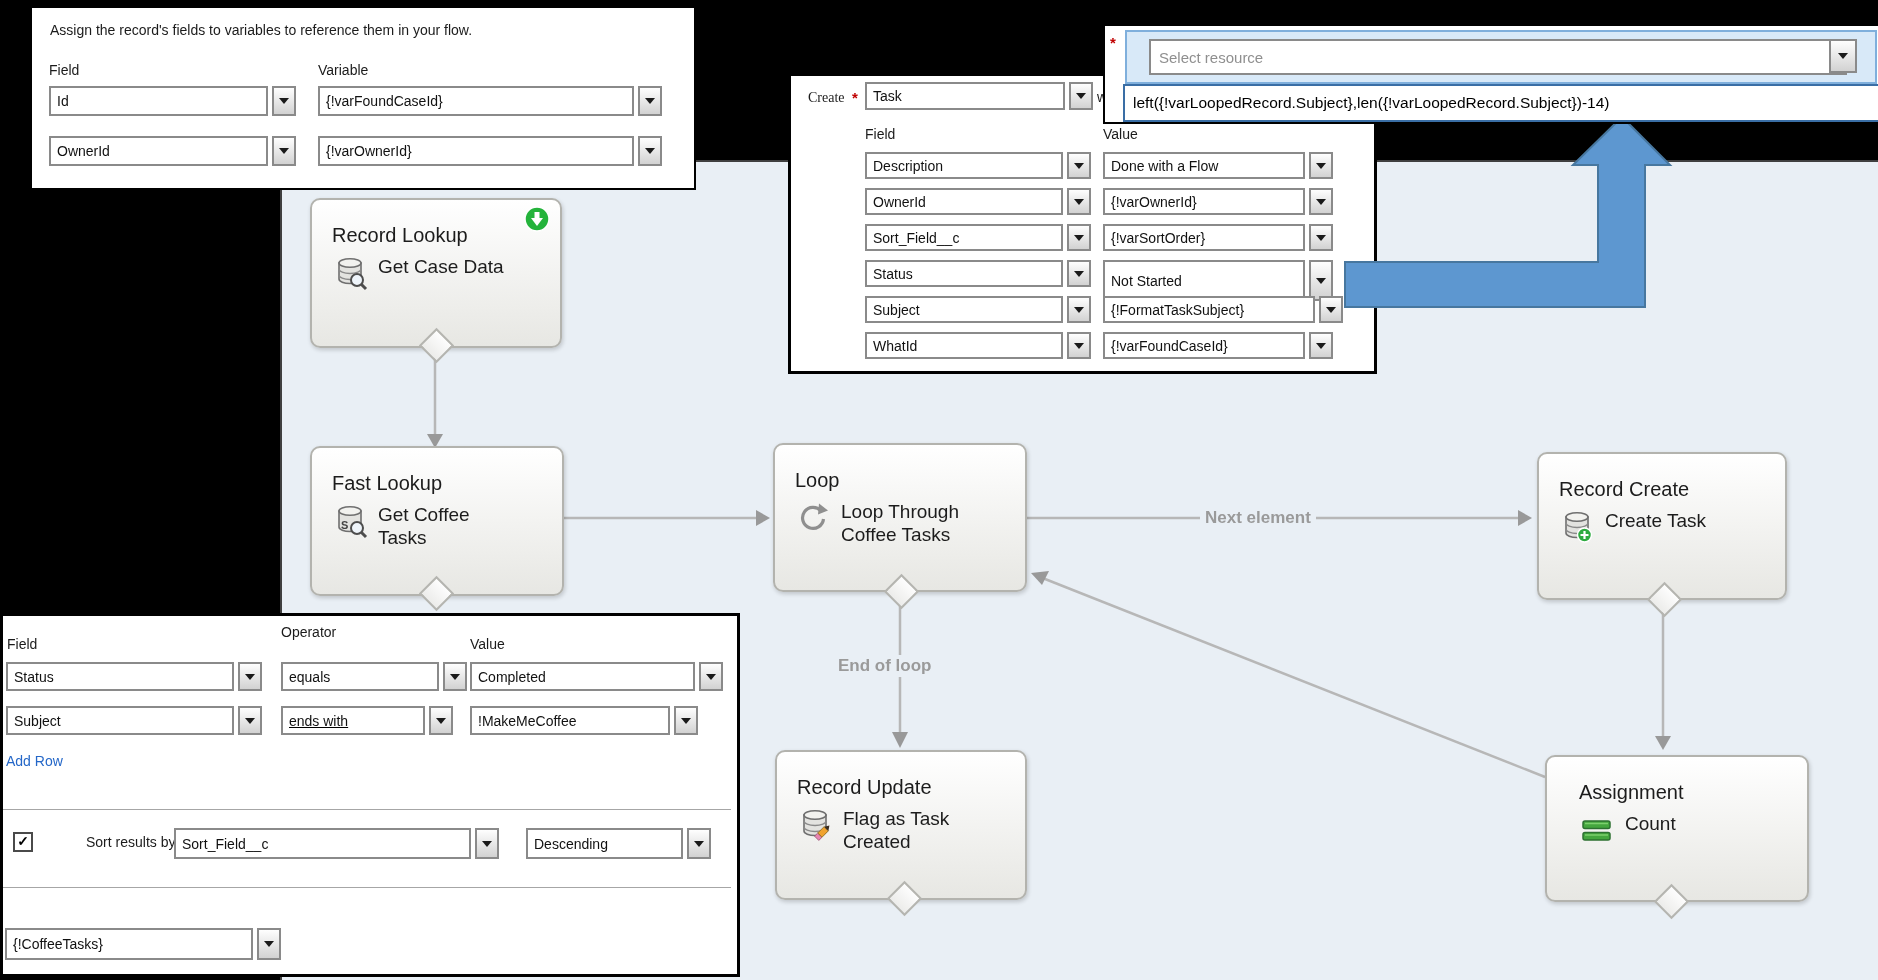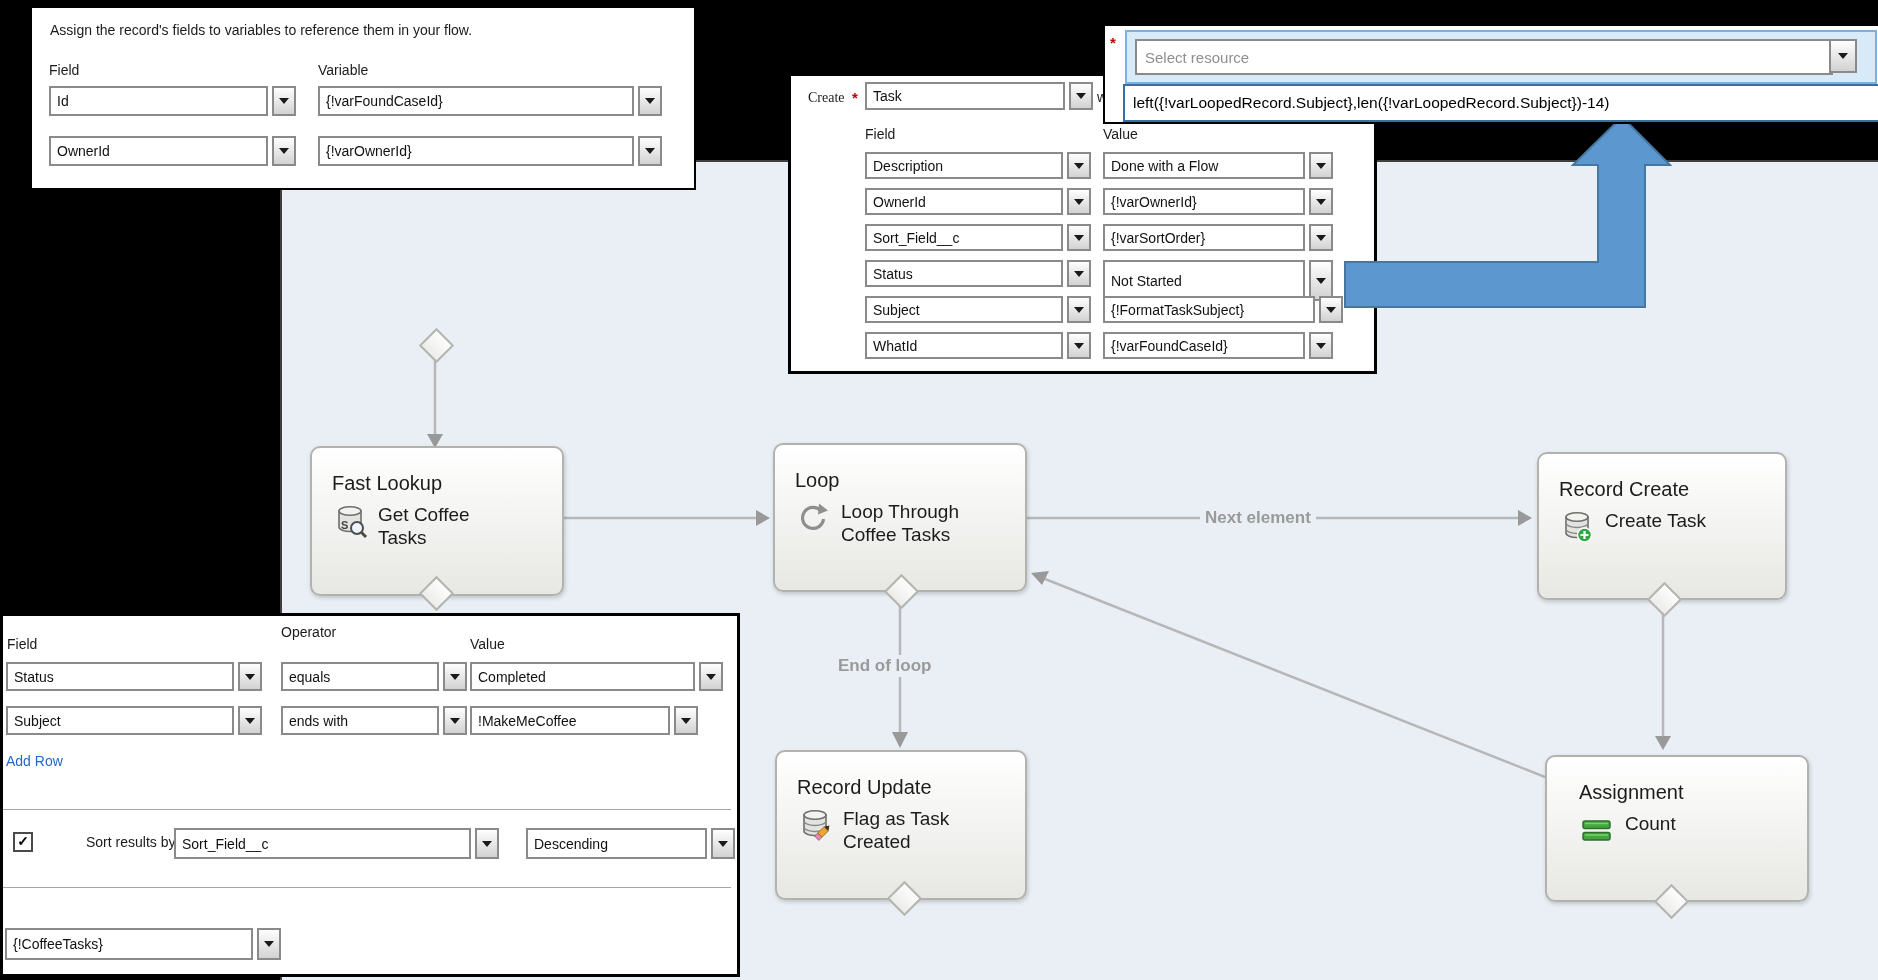--- a/index.html
+++ b/index.html
@@ -39,21 +39,21 @@
   .tri{width:0;height:0;border-left:5px solid transparent;border-right:5px solid transparent;
        border-top:6px solid #1a1a1a;}
   .link{position:absolute;font-size:14px;color:#2467c8;cursor:pointer;white-space:nowrap;}
   .checkbox{position:absolute;width:16px;height:16px;background:#fff;border:2px solid #4a4a4a;
             font-size:14px;font-weight:bold;color:#000;line-height:14px;text-align:center;}
   .divider{position:absolute;height:1px;background:#a6a6a6;}
   
   #resource-panel{left:1103px;top:24px;width:775px;height:96px;border-width:2px;z-index:60;}
   .res-combo-wrap{position:absolute;left:20px;top:4px;width:748px;height:50px;
                   background:#d8e9f8;border:2px solid #7fafdc;}
-  .res-input{position:absolute;left:8px;top:7px;width:678px;height:32px;background:#fff;
+  .res-input{position:absolute;left:22px;top:7px;width:678px;height:32px;background:#fff;
              border:2px solid #8a8a8a;font-size:15px;color:#8f8f8f;padding:0 8px;
              display:flex;align-items:center;}
   .res-dbtn{position:absolute;left:702px;top:7px;width:28px;height:34px;}
   .formula-bar{position:absolute;left:18px;top:58px;width:748px;height:34px;background:#fff;
                border:2px solid #3a6ea5;font-size:15.5px;color:#000;padding:0 8px;
                display:flex;align-items:center;white-space:nowrap;overflow:hidden;}
 </style>
 </head>
 <body>
 
@@ -76,20 +76,37 @@
       <polygon points="1518,510 1518,526 1532,518"></polygon>
       <polygon points="892,732 908,732 900,748"></polygon>
       <polygon points="1655,736 1671,736 1663,750"></polygon>
       <polygon points="1031,573 1049,571 1042,585"></polygon>
     </g>
   </svg>
 
   <div class="conn-label" style="left:1200px;top:507px;">Next element</div>
   <div class="conn-label" style="left:833px;top:655px;">End of loop</div>
 
+  <div class="node" style="left:310px;top:198px;width:248px;height:146px;">
+    <div class="node-title">Record Lookup</div>
+    <div class="node-row">
+      <svg class="node-icon" viewBox="0 0 36 36">
+        <path d="M7,8 h22 v16 a11,4.5 0 0 1 -22,0 z" fill="#e3e3e0" stroke="#6f6f6f" stroke-width="1.6"></path>
+        <ellipse cx="18" cy="8" rx="11" ry="4.2" fill="#f2f2ef" stroke="#6f6f6f" stroke-width="1.6"></ellipse>
+        <path d="M7,14 a11,4.5 0 0 0 22,0 M7,20 a11,4.5 0 0 0 22,0" fill="none" stroke="#8a8a8a" stroke-width="1.3"></path>
+        <circle cx="25" cy="25" r="6" fill="#eef4fa" stroke="#4d4d4d" stroke-width="2"></circle>
+        <line x1="29.5" y1="29.5" x2="34" y2="34" stroke="#4d4d4d" stroke-width="3"></line>
+      </svg>
+      <div class="node-name">Get Case Data</div>
+    </div>
+    <svg class="start-badge" viewBox="0 0 26 26">
+      <circle cx="13" cy="13" r="12" fill="#24b33b" stroke="#ffffff" stroke-width="1.5"></circle>
+      <path d="M13,20 L7,12 H10.5 V6 H15.5 V12 H19 Z" fill="#ffffff"></path>
+    </svg>
+  </div>
 
   <div class="node" style="left:310px;top:446px;width:250px;height:146px;">
     <div class="node-title">Fast Lookup</div>
     <div class="node-row">
       <svg class="node-icon" viewBox="0 0 36 36">
         <path d="M7,8 h22 v16 a11,4.5 0 0 1 -22,0 z" fill="#e3e3e0" stroke="#6f6f6f" stroke-width="1.6"></path>
         <ellipse cx="18" cy="8" rx="11" ry="4.2" fill="#f2f2ef" stroke="#6f6f6f" stroke-width="1.6"></ellipse>
         <text x="9" y="26" font-size="11" font-weight="bold" fill="#444">S</text>
         <circle cx="25" cy="25" r="6" fill="#eef4fa" stroke="#4d4d4d" stroke-width="2"></circle>
         <line x1="29.5" y1="29.5" x2="34" y2="34" stroke="#4d4d4d" stroke-width="3"></line>
@@ -307,21 +324,21 @@
           <span class="tri"></span>
         </button>
     </div>
 
     <div class="combo" style="left:3px;top:90px;width:256px;height:29px;">
       <div class="cbox">Subject</div>
       <button class="dbtn">
           <span class="tri"></span>
         </button>
     </div>
-    <div class="combo" style="left:278px;top:90px;width:186px;height:29px;">
+    <div class="combo" style="left:278px;top:90px;width:172px;height:29px;text-decoration:underline;">
       <div class="cbox">ends with</div>
       <button class="dbtn">
           <span class="tri"></span>
         </button>
     </div>
     <div class="combo" style="left:467px;top:90px;width:228px;height:29px;">
       <div class="cbox">!MakeMeCoffee</div>
       <button class="dbtn">
           <span class="tri"></span>
         </button>
@@ -332,21 +349,21 @@
     <div class="divider" style="left:0px;top:193px;width:728px;"></div>
 
     <div class="checkbox" style="left:10px;top:216px;">✓</div>
     <div class="plabel" style="left:44px;top:218px;margin-left:39px;">Sort results by:</div>
     <div class="combo" style="left:171px;top:212px;width:325px;height:31px;">
       <div class="cbox">Sort_Field__c</div>
       <button class="dbtn">
           <span class="tri"></span>
         </button>
     </div>
-    <div class="combo" style="left:523px;top:212px;width:209px;height:31px;">
+    <div class="combo" style="left:523px;top:212px;width:185px;height:31px;">
       <div class="cbox">Descending</div>
       <button class="dbtn">
           <span class="tri"></span>
         </button>
     </div>
 
     <div class="divider" style="left:0px;top:271px;width:728px;"></div>
 
     <div class="combo" style="left:2px;top:312px;width:276px;height:32px;">
       <div class="cbox">{!CoffeeTasks}</div>

